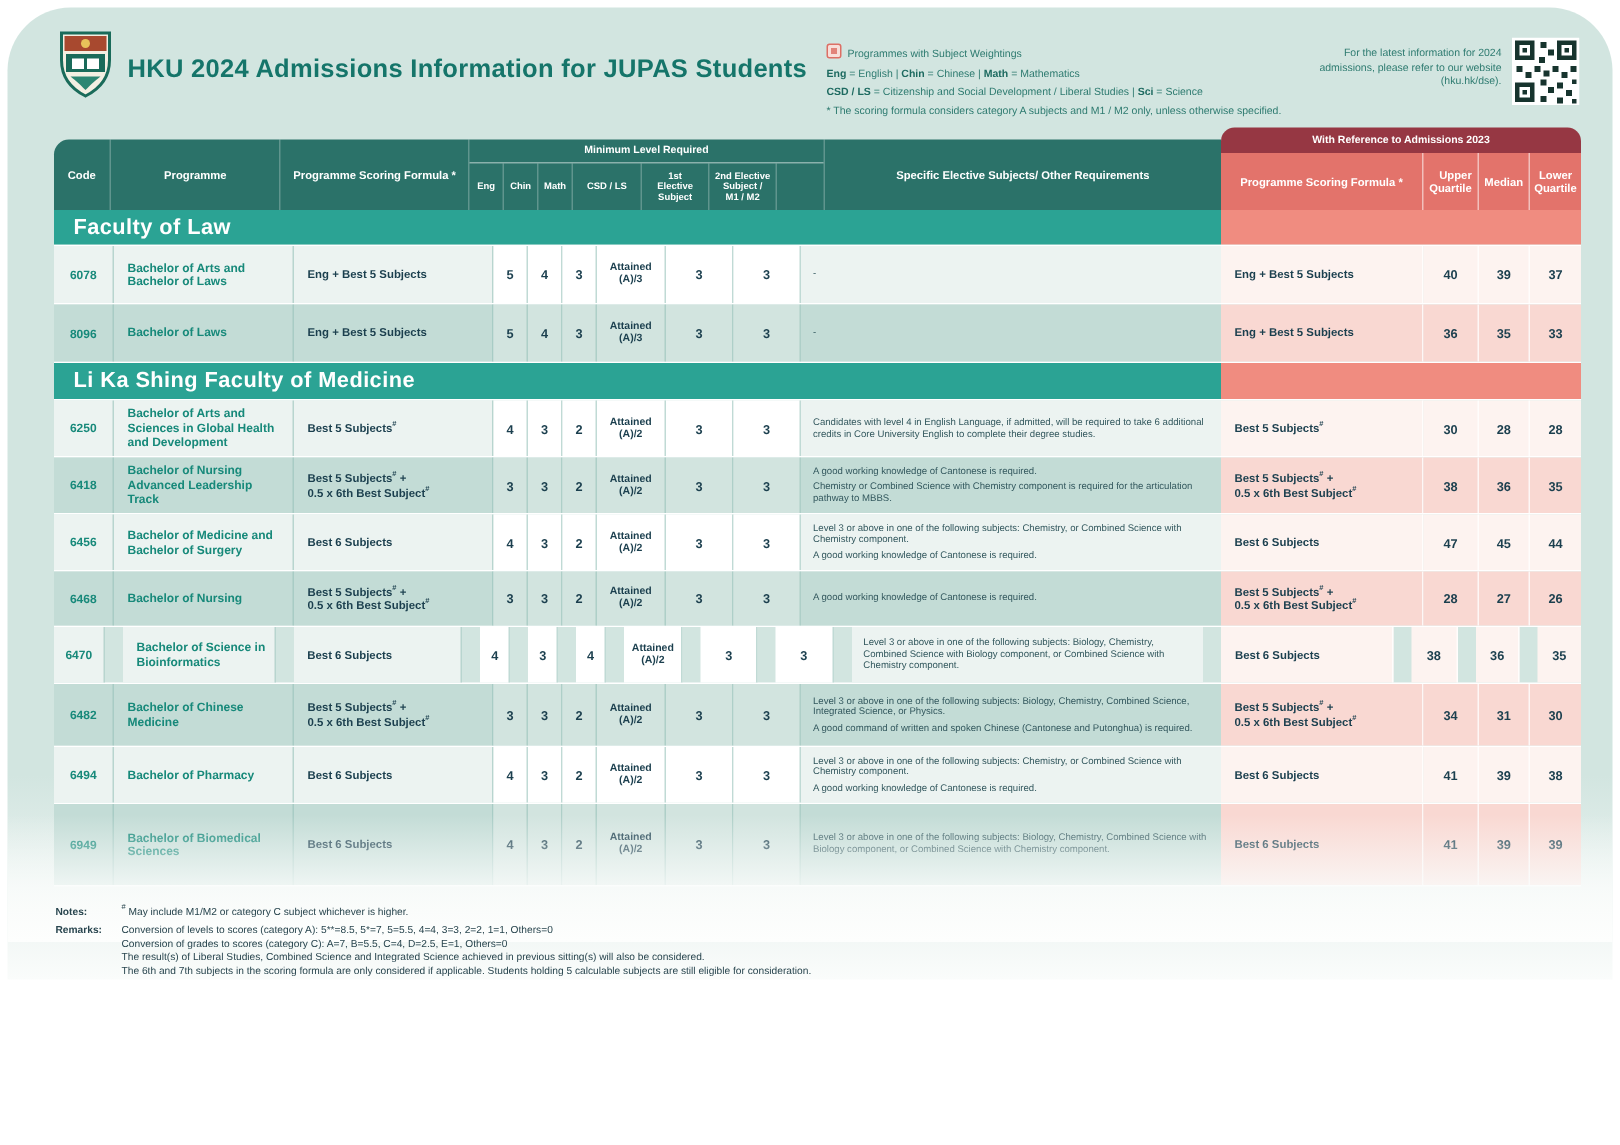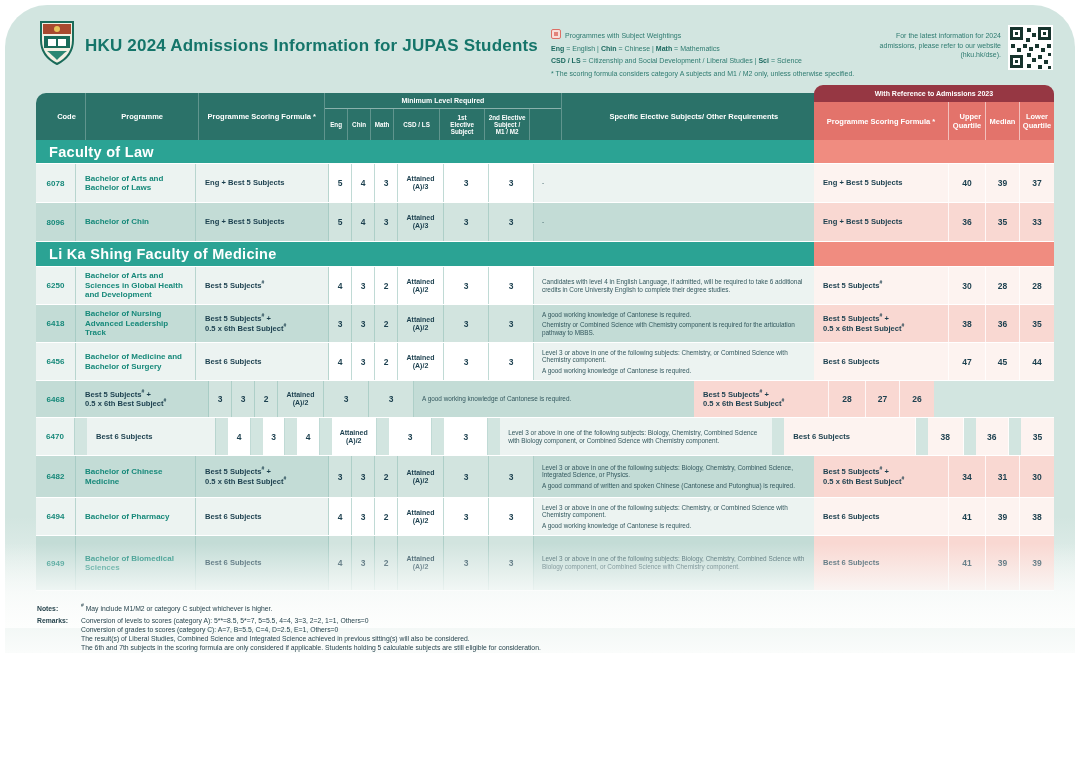--- a/index.html
+++ b/index.html
@@ -10,21 +10,21 @@
   .logo{position:absolute;left:34px;top:15px;}
   .title{position:absolute;left:80px;top:31px;font-size:17px;font-weight:bold;color:#15756a;letter-spacing:.2px;}
   .legend{position:absolute;left:546px;top:24px;width:340px;font-size:7px;color:#2e7b70;line-height:12.5px;}
   .legend b{color:#1d6a60;}
   .wicon{display:inline-block;width:8px;height:8px;border:1px solid #dd6f65;background:#f8ded9;border-radius:2px;vertical-align:-1px;margin-right:4px;position:relative;}
   .wicon:after{content:"";position:absolute;left:2px;top:2px;width:4px;height:4px;background:#e2837a;}
   .qrnote{position:absolute;left:872px;top:26px;width:124px;text-align:right;font-size:7px;line-height:9.5px;color:#2e7b70;}
   .qr{position:absolute;left:1003px;top:20px;}
   
   .thead{position:absolute;left:31px;top:88px;width:1018px;height:47px;z-index:2;}
-  .thead-left{position:absolute;left:0;top:0;width:778px;height:47px;background:#2b7269;border-top-left-radius:10px;display:flex;color:#fff;padding-left:12px;}
+  .thead-left{position:absolute;left:0;top:0;width:778px;height:47px;background:#2b7269;border-top-left-radius:10px;display:flex;color:#fff;}
   .th{box-sizing:border-box;display:flex;align-items:center;justify-content:center;text-align:center;
       font-size:7.5px;font-weight:bold;border-right:1px solid rgba(255,255,255,.25);padding:2px;}
   .th-group{width:250px;display:flex;flex-direction:column;border-right:1px solid rgba(255,255,255,.25);}
   .th-group-label{height:15px;display:flex;align-items:center;justify-content:center;font-size:7px;font-weight:bold;border-bottom:1px solid rgba(255,255,255,.45);}
   .th-sub{flex:1;display:flex;}
   .th-sub .th{font-size:6.3px;line-height:7px;white-space:pre-line;}
   .refbar{position:absolute;left:778px;top:-8px;width:240px;height:17px;background:#963743;color:#fff;
           border-radius:9px 9px 0 0;display:flex;align-items:center;justify-content:center;font-size:7px;font-weight:bold;}
   .thead-right{position:absolute;left:778px;top:9px;width:240px;height:38px;background:#e3736b;display:flex;color:#fff;}
   .thead-right .th{border-right:1px solid rgba(255,255,255,.55);}
@@ -185,21 +185,21 @@
           </div>
           <div class="c rform w-rform rc">
             <div>Eng + Best 5 Subjects</div>
           </div>
           <div class="c q w-q1 rc">40</div>
           <div class="c q w-q2 rc">39</div>
           <div class="c q w-q3 last rc">37</div>
         </div>
         <div class="trow dark" style="min-height: 38px;">
           <div class="c code w-code lc-text">8096</div>
-          <div class="c prog w-prog lc-text">Bachelor of Chin</div>
+          <div class="c prog w-prog lc-text">Bachelor of Laws</div>
           <div class="c form w-form lc-text">
             <div>Eng + Best 5 Subjects</div>
           </div>
           <div class="c num w-num lc-num">5</div>
           <div class="c num w-num lc-num">4</div>
           <div class="c num w-num lc-num">3</div>
           <div class="c csd w-csd lc-num">Attained
 (A)/3</div>
           <div class="c num w-e lc-num">3</div>
           <div class="c num w-e lc-num">3</div>
@@ -285,20 +285,21 @@
           </div>
           <div class="c rform w-rform rc">
             <div>Best 6 Subjects</div>
           </div>
           <div class="c q w-q1 rc">47</div>
           <div class="c q w-q2 rc">45</div>
           <div class="c q w-q3 last rc">44</div>
         </div>
         <div class="trow dark" style="min-height: 36px;">
           <div class="c code w-code lc-text">6468</div>
+          <div class="c prog w-prog lc-text">Bachelor of Nursing</div>
           <div class="c form w-form lc-text">
             <div>Best 5 Subjects<sup>#</sup> +</div>
             <div>0.5 x 6th Best Subject<sup>#</sup></div>
           </div>
           <div class="c num w-num lc-num">3</div>
           <div class="c num w-num lc-num">3</div>
           <div class="c num w-num lc-num">2</div>
           <div class="c csd w-csd lc-num">Attained
 (A)/2</div>
           <div class="c num w-e lc-num">3</div>
@@ -309,20 +310,21 @@
           <div class="c rform w-rform rc">
             <div>Best 5 Subjects<sup>#</sup> +</div>
             <div>0.5 x 6th Best Subject<sup>#</sup></div>
           </div>
           <div class="c q w-q1 rc">28</div>
           <div class="c q w-q2 rc">27</div>
           <div class="c q w-q3 last rc">26</div>
         </div>
         <div class="trow light" style="min-height: 37px; gap: 12px;">
           <div class="c code w-code lc-text">6470</div>
+          <div class="c prog w-prog lc-text">Bachelor of Science in Bioinformatics</div>
           <div class="c form w-form lc-text">
             <div>Best 6 Subjects</div>
           </div>
           <div class="c num w-num lc-num">4</div>
           <div class="c num w-num lc-num">3</div>
           <div class="c num w-num lc-num">4</div>
           <div class="c csd w-csd lc-num">Attained
 (A)/2</div>
           <div class="c num w-e lc-num">3</div>
           <div class="c num w-e lc-num">3</div>

